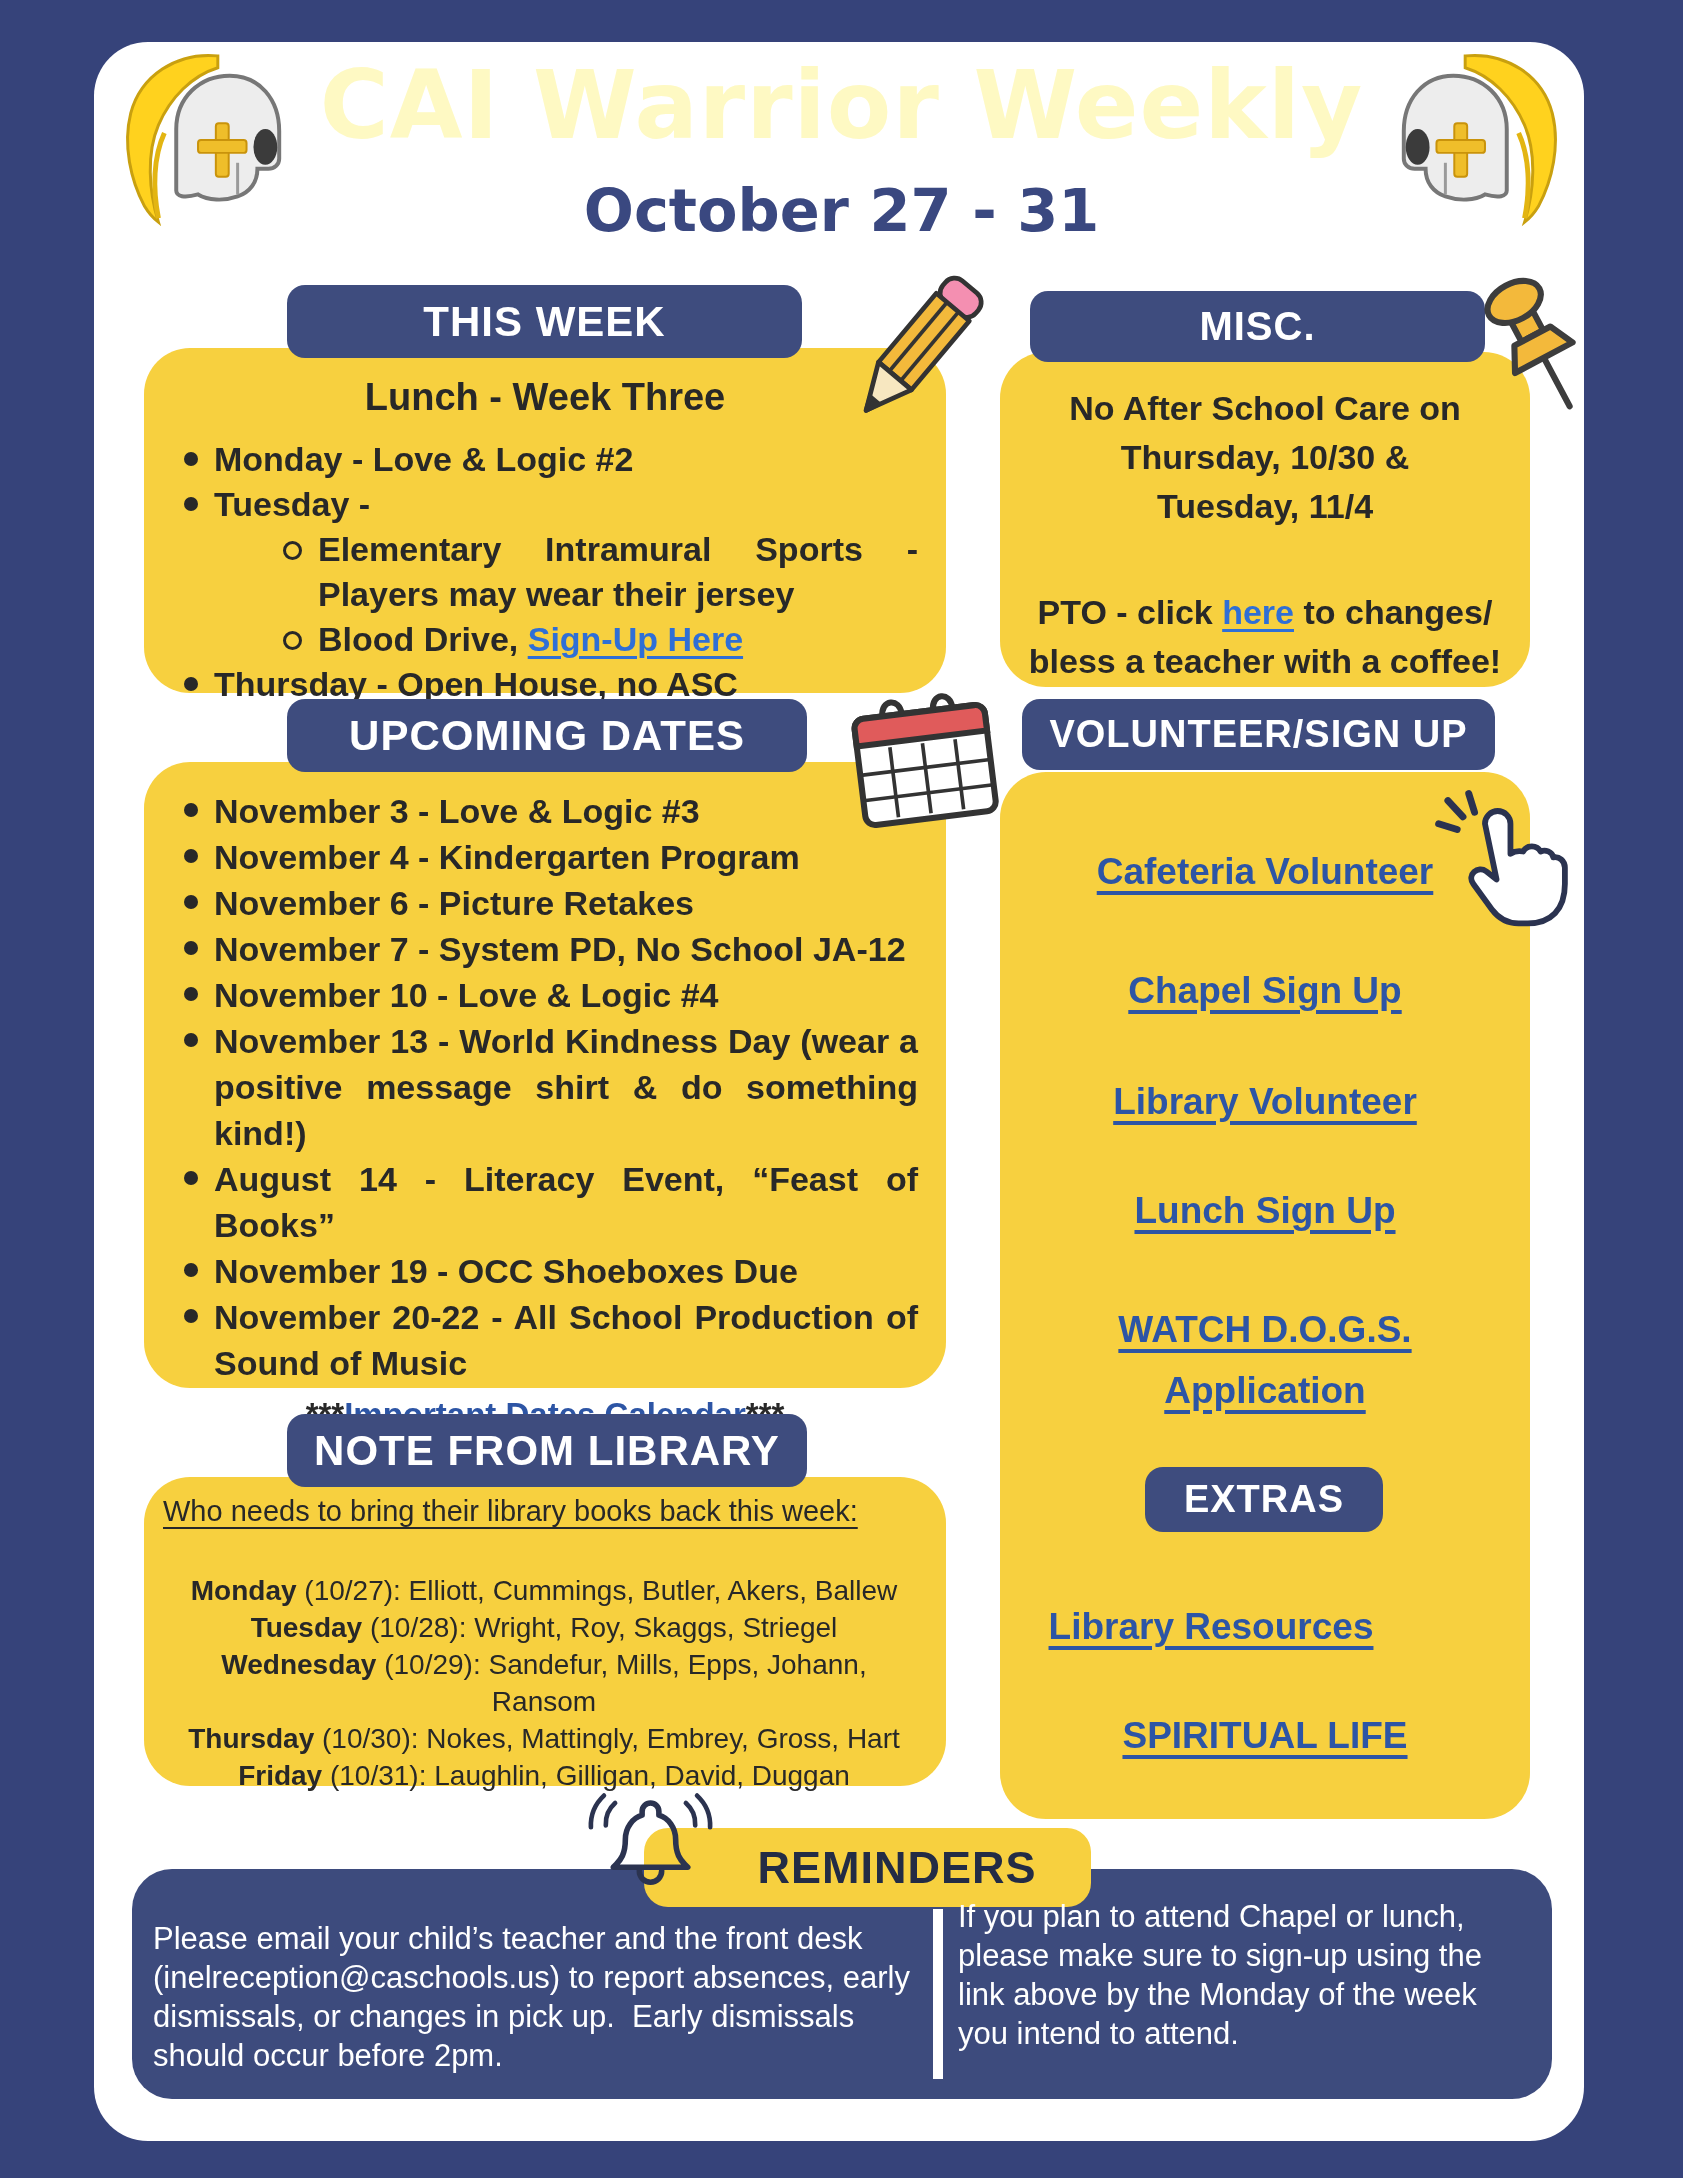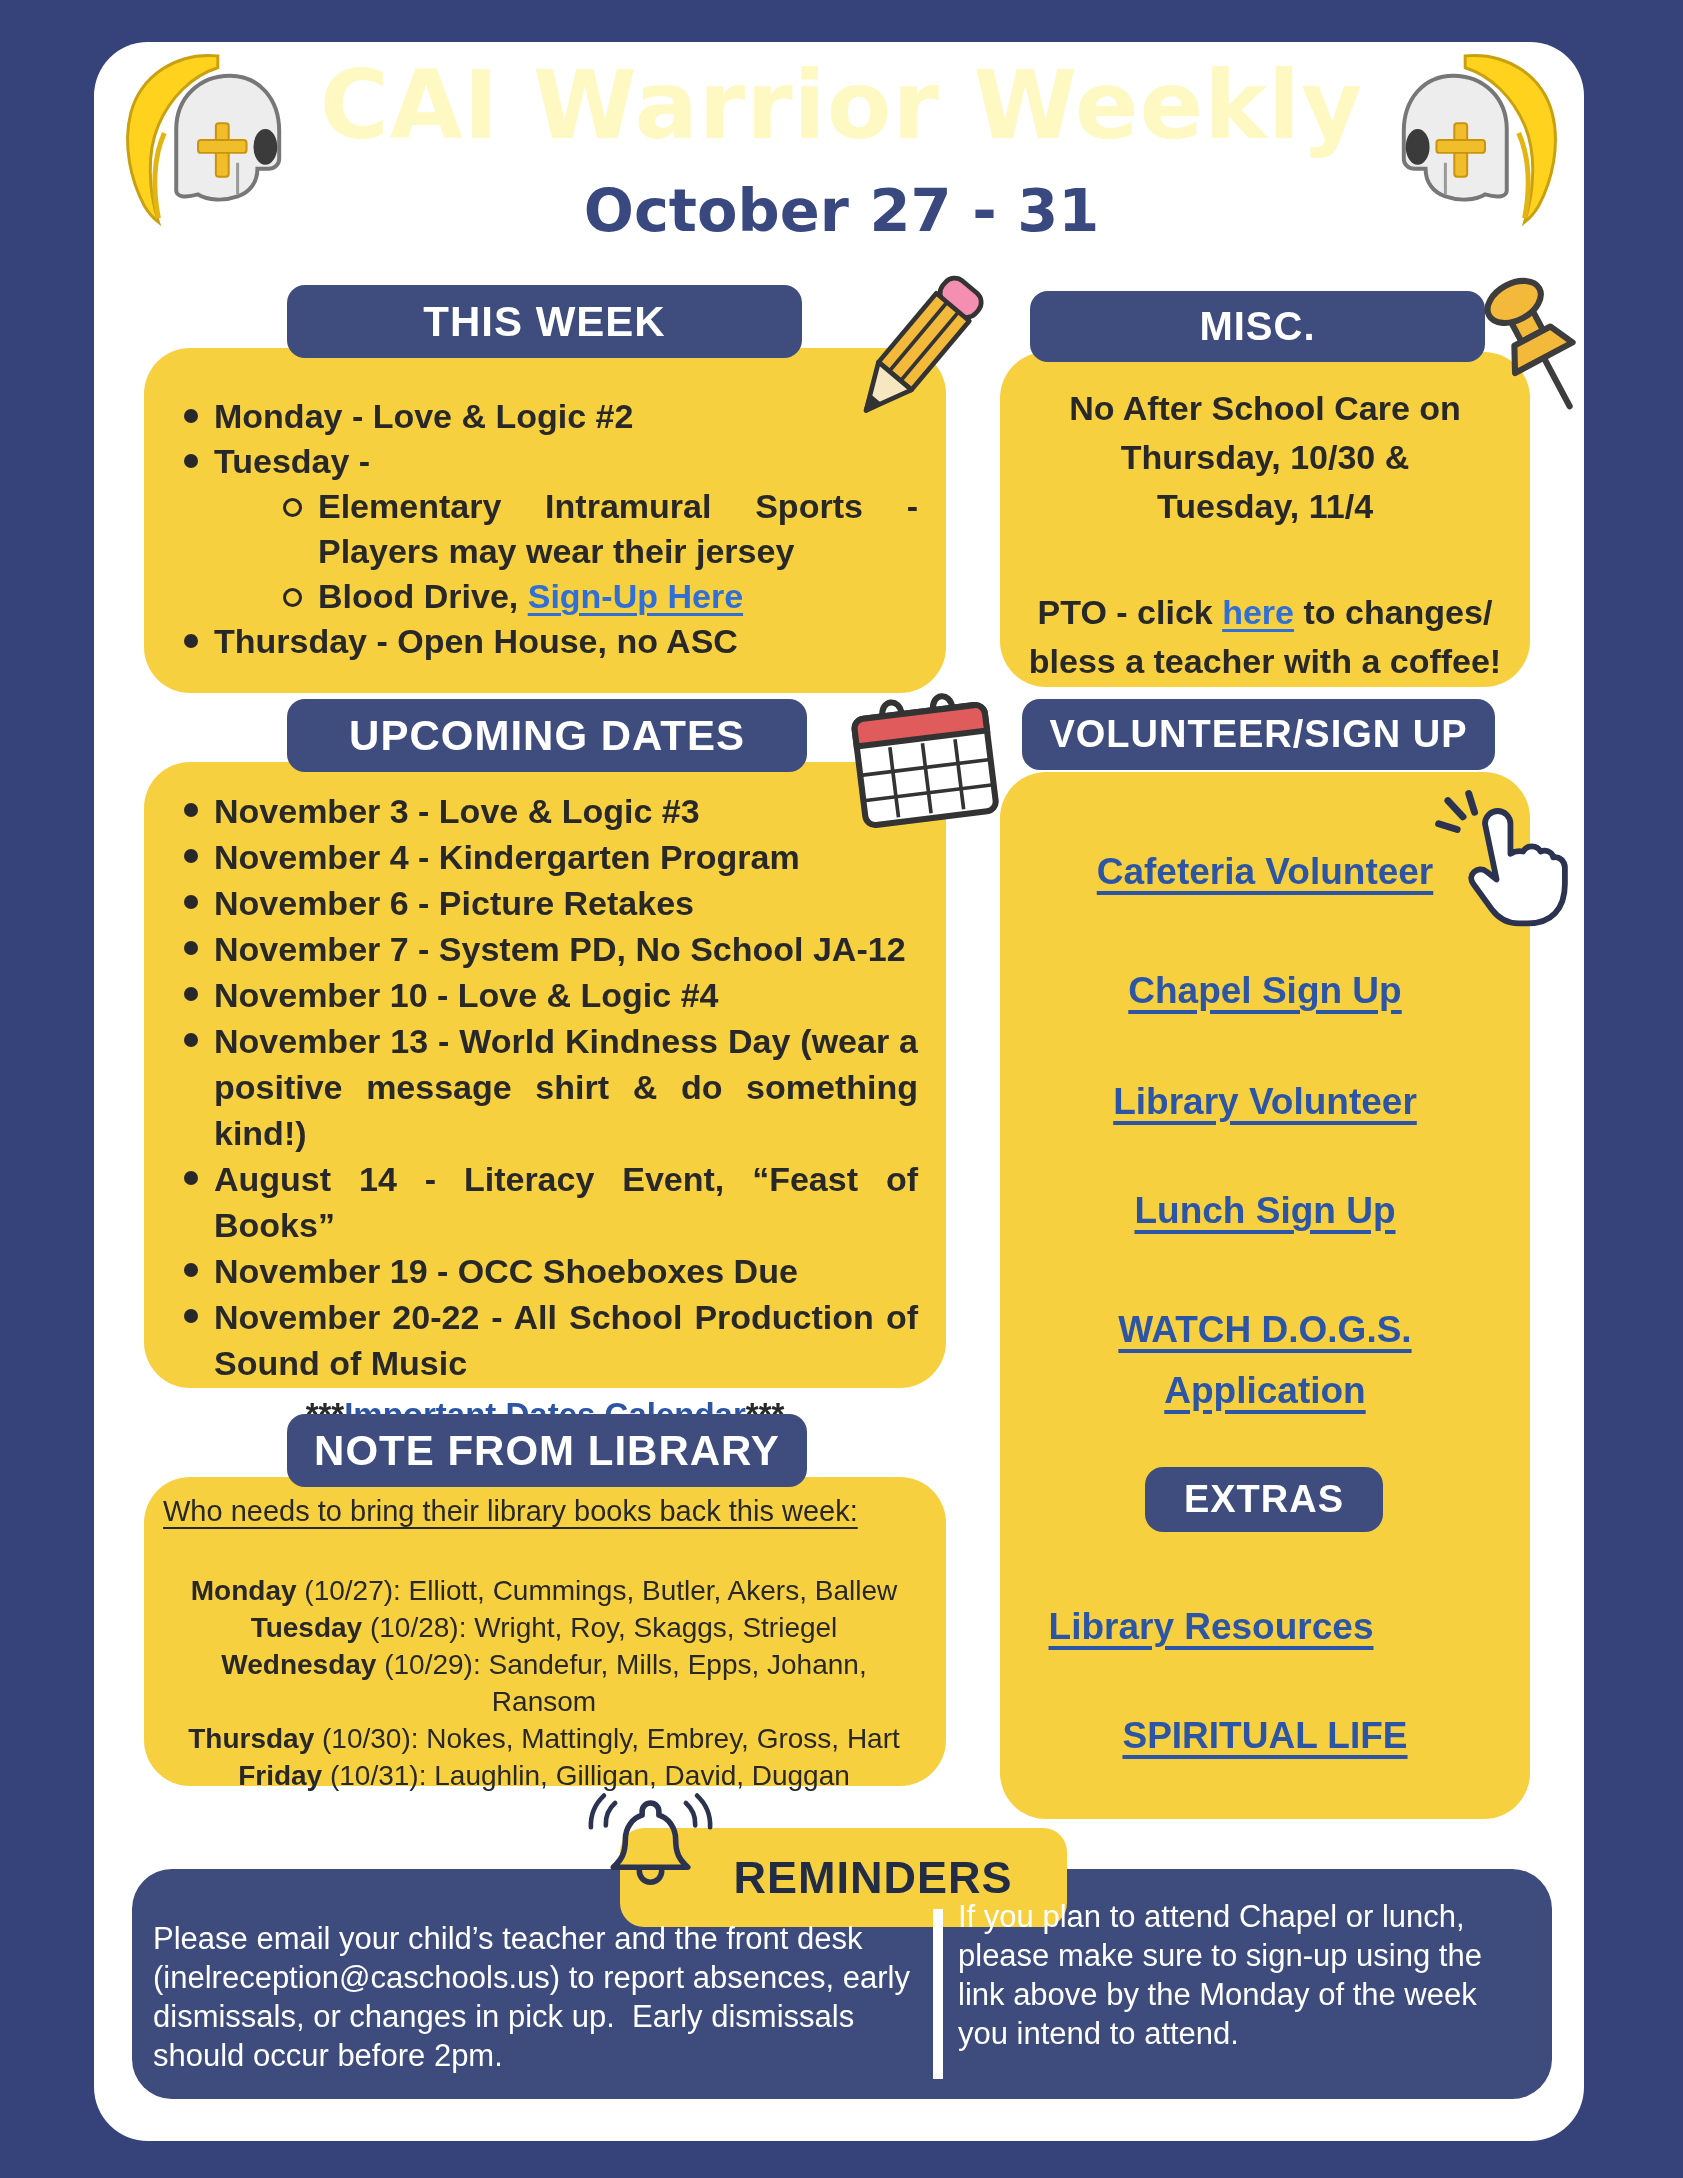--- a/index.html
+++ b/index.html
@@ -31,21 +31,21 @@
   .jtext{text-align:justify;}
   a.blink{color:#2F6FD6;text-decoration:underline;text-decoration-thickness:3px;text-underline-offset:5px;font-weight:700;}
   a.nlink{color:#2D55A5;text-decoration:underline;text-decoration-thickness:4px;text-underline-offset:7px;font-weight:700;}
 
   .center{text-align:center;}
   .icon{position:absolute;}
 
   
   .rem-box{position:absolute;left:132px;top:1869px;width:1420px;height:230px;
            background:#3D4B7D;border-radius:40px;}
-  .rem-pill{position:absolute;left:620px;top:1828px;width:447px;height:99px;
+  .rem-pill{position:absolute;left:644px;top:1828px;width:447px;height:79px;
             background:#F7D03F;border-radius:24px;display:flex;align-items:center;
             justify-content:center;padding-left:59px;box-sizing:border-box;
             font-size:45px;font-weight:700;color:#232C45;letter-spacing:1px;}
   .rem-text{position:absolute;color:#FFFFFF;font-size:31px;line-height:39px;white-space:pre-wrap;}
   .rem-divider{position:absolute;left:933px;top:1909px;width:10px;height:170px;background:#FFFFFF;}
 </style>
 </head>
 <body>
 
 <div class="canvas">
@@ -68,20 +68,21 @@
     <path d="M138,154 L138,122" stroke="#9A9A9A" stroke-width="3"></path>
     <rect x="116" y="82" width="13" height="54" rx="3" fill="#EFBE2A" stroke="#C9930B" stroke-width="2"></rect>
     <rect x="98" y="99" width="49" height="13" rx="3" fill="#EFBE2A" stroke="#C9930B" stroke-width="2"></rect>
   </svg>
   <div class="title">CAI Warrior Weekly</div>
   <div class="subtitle">October 27 - 31</div>
 
   <div class="card" style="left:144px;top:348px;width:802px;height:345px;"></div>
   <div class="badge" style="left:287px;top:285px;width:515px;height:73px;font-size:42px;">THIS WEEK</div>
   <div style="position:absolute;left:144px;top:376px;width:802px;">
+    <div class="center" style="font-size:38px;font-weight:700;color:#282828;">Lunch - Week Three</div>
     <div style="margin:18px 28px 0 40px;">
       <div class="li">
           <span class="dot"></span>
           <span>Monday - Love &amp; Logic #2</span>
         </div>
       <div class="li">
           <span class="dot"></span>
           <span>Tuesday -</span>
         </div>
       <div class="li sub">

